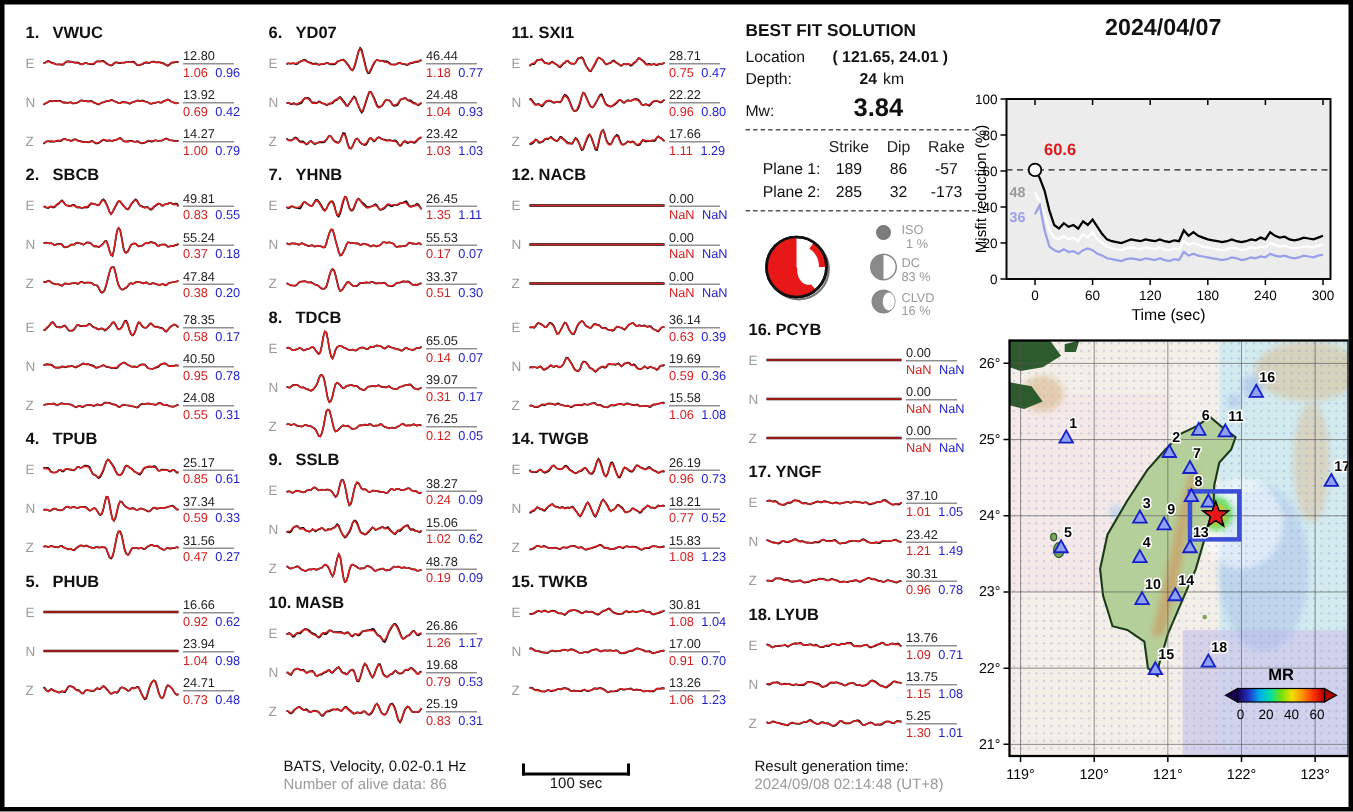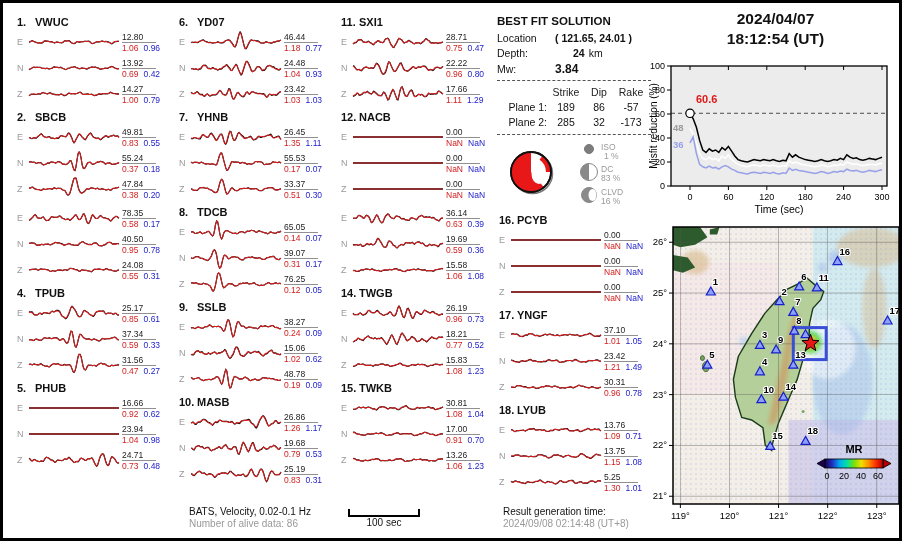--- a/index.html
+++ b/index.html
@@ -14,21 +14,21 @@
   .comp{width:11px;font-size:9px;color:#9a9a9a;}
   .nums{width:46px;font-size:8.5px;line-height:10px;padding-left:2px;}
   .amp{display:inline-block;min-width:34px;color:#222;border-bottom:1px solid #909090;}
   .m1{color:#d42020;}
   .m2{color:#2222cc;margin-left:5px;}
   .panel{position:absolute;left:494px;top:12px;width:154px;font-size:10.5px;}
   .ptitle{font-weight:bold;font-size:11.5px;margin-bottom:5px;}
   .prow{display:flex;align-items:baseline;margin-bottom:3px;}
   .plab{width:58px;}
   .pval{font-weight:bold;}
-  .mwval{font-weight:bold;font-size:12px;}
+  .mwval{font-weight:bold;font-size:17px;margin-left:14px;}
   .dash{border-top:1.5px dashed #555;margin:4px 0;}
   .sdr{display:grid;grid-template-columns:50px 38px 28px 36px;font-size:10.5px;line-height:15px;}
   .sdr .hd{color:#222;}
   .sdr div{text-align:center;}
   .sdr div.rowlab{text-align:right;}
   .datetitle{position:absolute;left:650px;top:6px;width:245px;text-align:center;
              font-weight:bold;font-size:15.5px;line-height:20px;}
   #misfit-svg{position:absolute;left:644px;top:56px;}
   #map-svg{position:absolute;left:646px;top:214px;}
   .foot{position:absolute;font-size:10px;line-height:12px;}
@@ -587,21 +587,20 @@
       <text x="107" y="20" font-size="8.5" fill="#999">1 %</text>
       <text x="104" y="33" font-size="8.5" fill="#999">DC</text>
       <text x="104" y="42" font-size="8.5" fill="#999">83 %</text>
       <text x="104" y="56" font-size="8.5" fill="#999">CLVD</text>
       <text x="104" y="65" font-size="8.5" fill="#999">16 %</text>
     </svg>
   </div>
 
   <div class="datetitle">
     <div>2024/04/07</div>
-    <div>18:12:54  (UT)</div>
   </div>
 
   <svg id="misfit-svg" width="256" height="160">
       <rect x="24" y="7" width="216" height="120" fill="#ececec" stroke="none"></rect>
       <line x1="20" y1="127" x2="24" y2="127" stroke="#000" stroke-width="1"></line>
       <text x="18" y="130" font-size="9" fill="#000" text-anchor="end" font-weight="normal">0</text>
       <line x1="20" y1="103" x2="24" y2="103" stroke="#000" stroke-width="1"></line>
       <text x="18" y="106" font-size="9" fill="#000" text-anchor="end" font-weight="normal">20</text>
       <line x1="20" y1="79" x2="24" y2="79" stroke="#000" stroke-width="1"></line>
       <text x="18" y="82" font-size="9" fill="#000" text-anchor="end" font-weight="normal">40</text>

